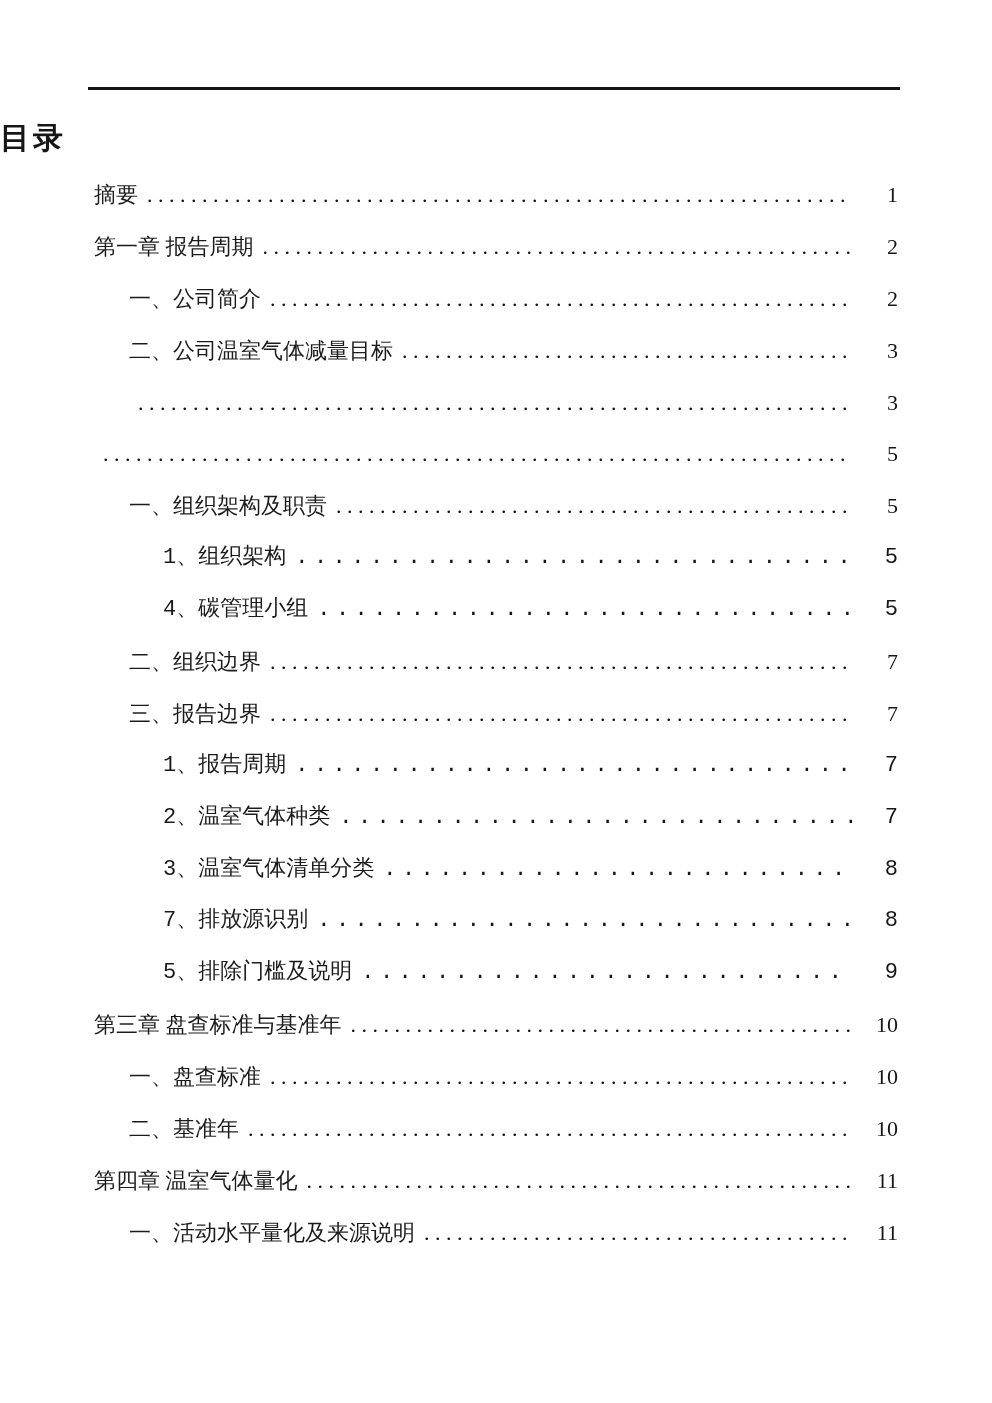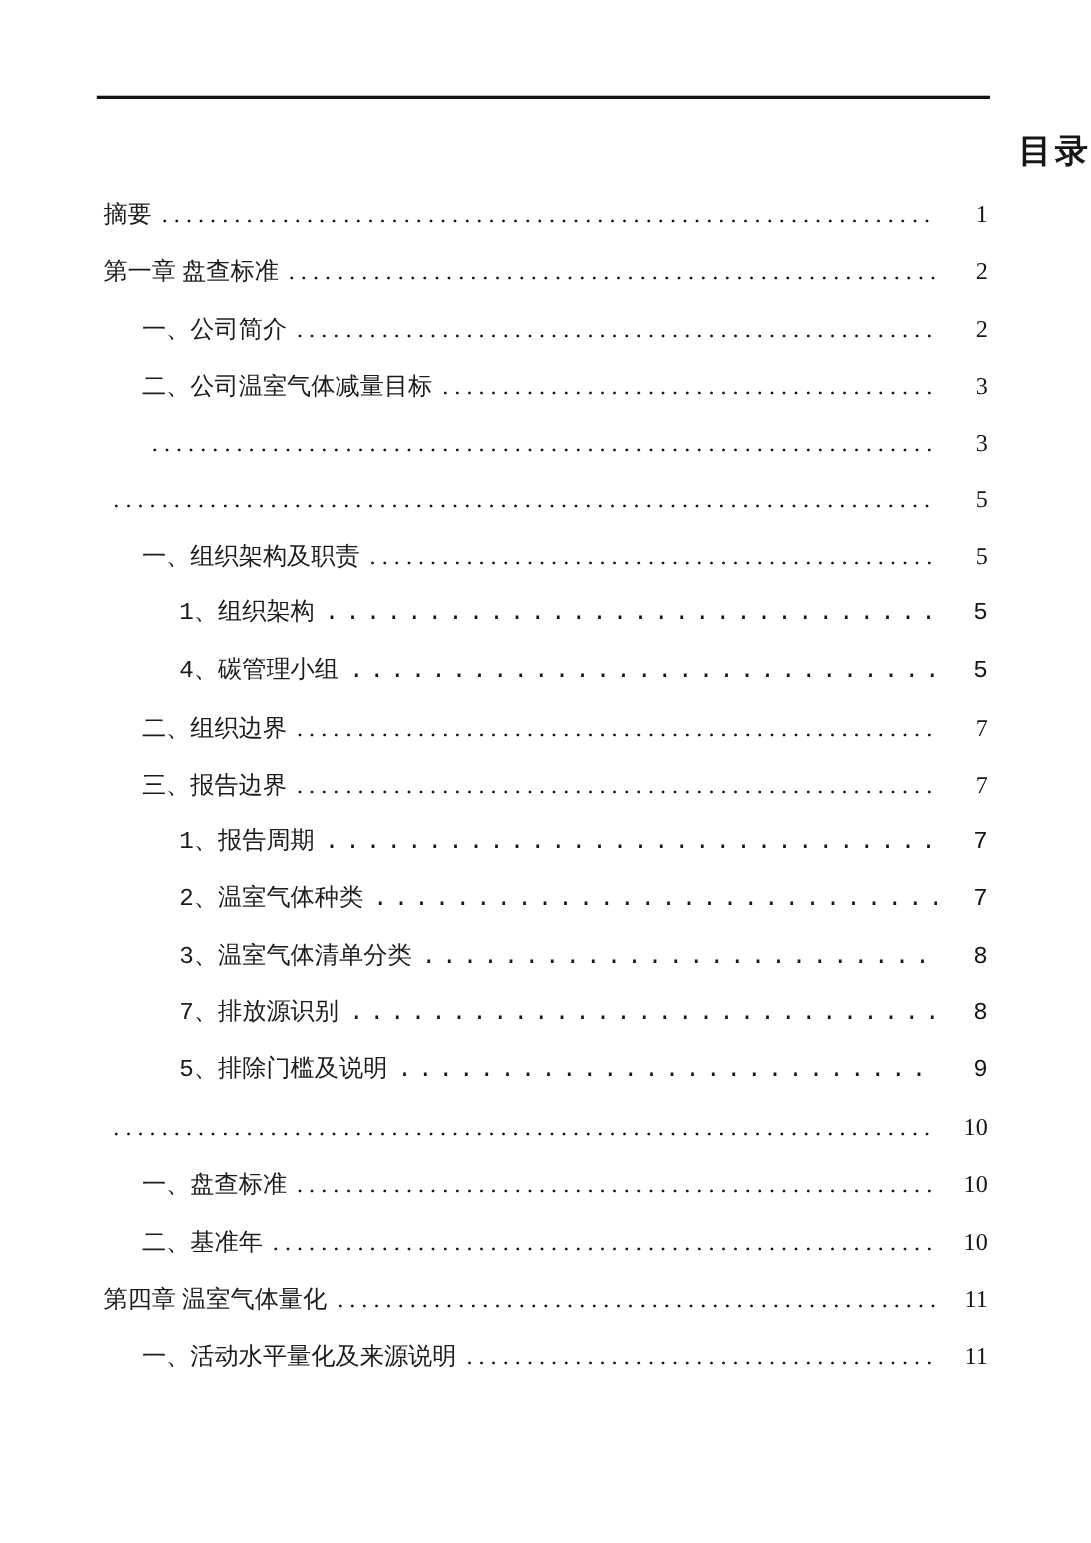--- a/index.html
+++ b/index.html
@@ -23,21 +23,21 @@
     width: 812px;
     height: 3px;
     background: #141414;
   }
   .toc-title {
     position: absolute;
     top: 121px;
     left: 0;
     width: 100%;
     margin: 0;
-    text-align: right;
+    text-align: left;
     font-size: 30px;
     font-weight: 600;
     letter-spacing: 3px;
     line-height: 1.1;
     color: #161616;
   }
   .toc {
     position: absolute;
     left: 94px;
     top: 169px;
@@ -78,21 +78,21 @@
   <div class="header-rule"></div>
   <h1 class="toc-title">目录</h1>
   <div class="toc" id="toc">
   <div class="toc-entry lv1">
     <span class="toc-label">摘要</span>
     <span class="dot-leader">..........................................................................................</span>
     <span class="toc-page">1</span>
   </div>
 
   <div class="toc-entry lv1">
-    <span class="toc-label">第一章 盘查标准</span>
+    <span class="toc-label">第一章 报告周期</span>
     <span class="dot-leader">..........................................................................................</span>
     <span class="toc-page">2</span>
   </div>
 
   <div class="toc-entry lv2">
     <span class="toc-label">一、公司简介</span>
     <span class="dot-leader">..........................................................................................</span>
     <span class="toc-page">2</span>
   </div>
 
@@ -166,20 +166,21 @@
     <span class="toc-page">8</span>
   </div>
 
   <div class="toc-entry lv3">
     <span class="toc-label">5、排除门槛及说明</span>
     <span class="dot-leader">..........................................................................................</span>
     <span class="toc-page">9</span>
   </div>
 
   <div class="toc-entry lv1">
+    <span class="toc-label">第三章 盘查标准与基准年</span>
     <span class="dot-leader">..........................................................................................</span>
     <span class="toc-page">10</span>
   </div>
 
   <div class="toc-entry lv2">
     <span class="toc-label">一、盘查标准</span>
     <span class="dot-leader">..........................................................................................</span>
     <span class="toc-page">10</span>
   </div>
 

